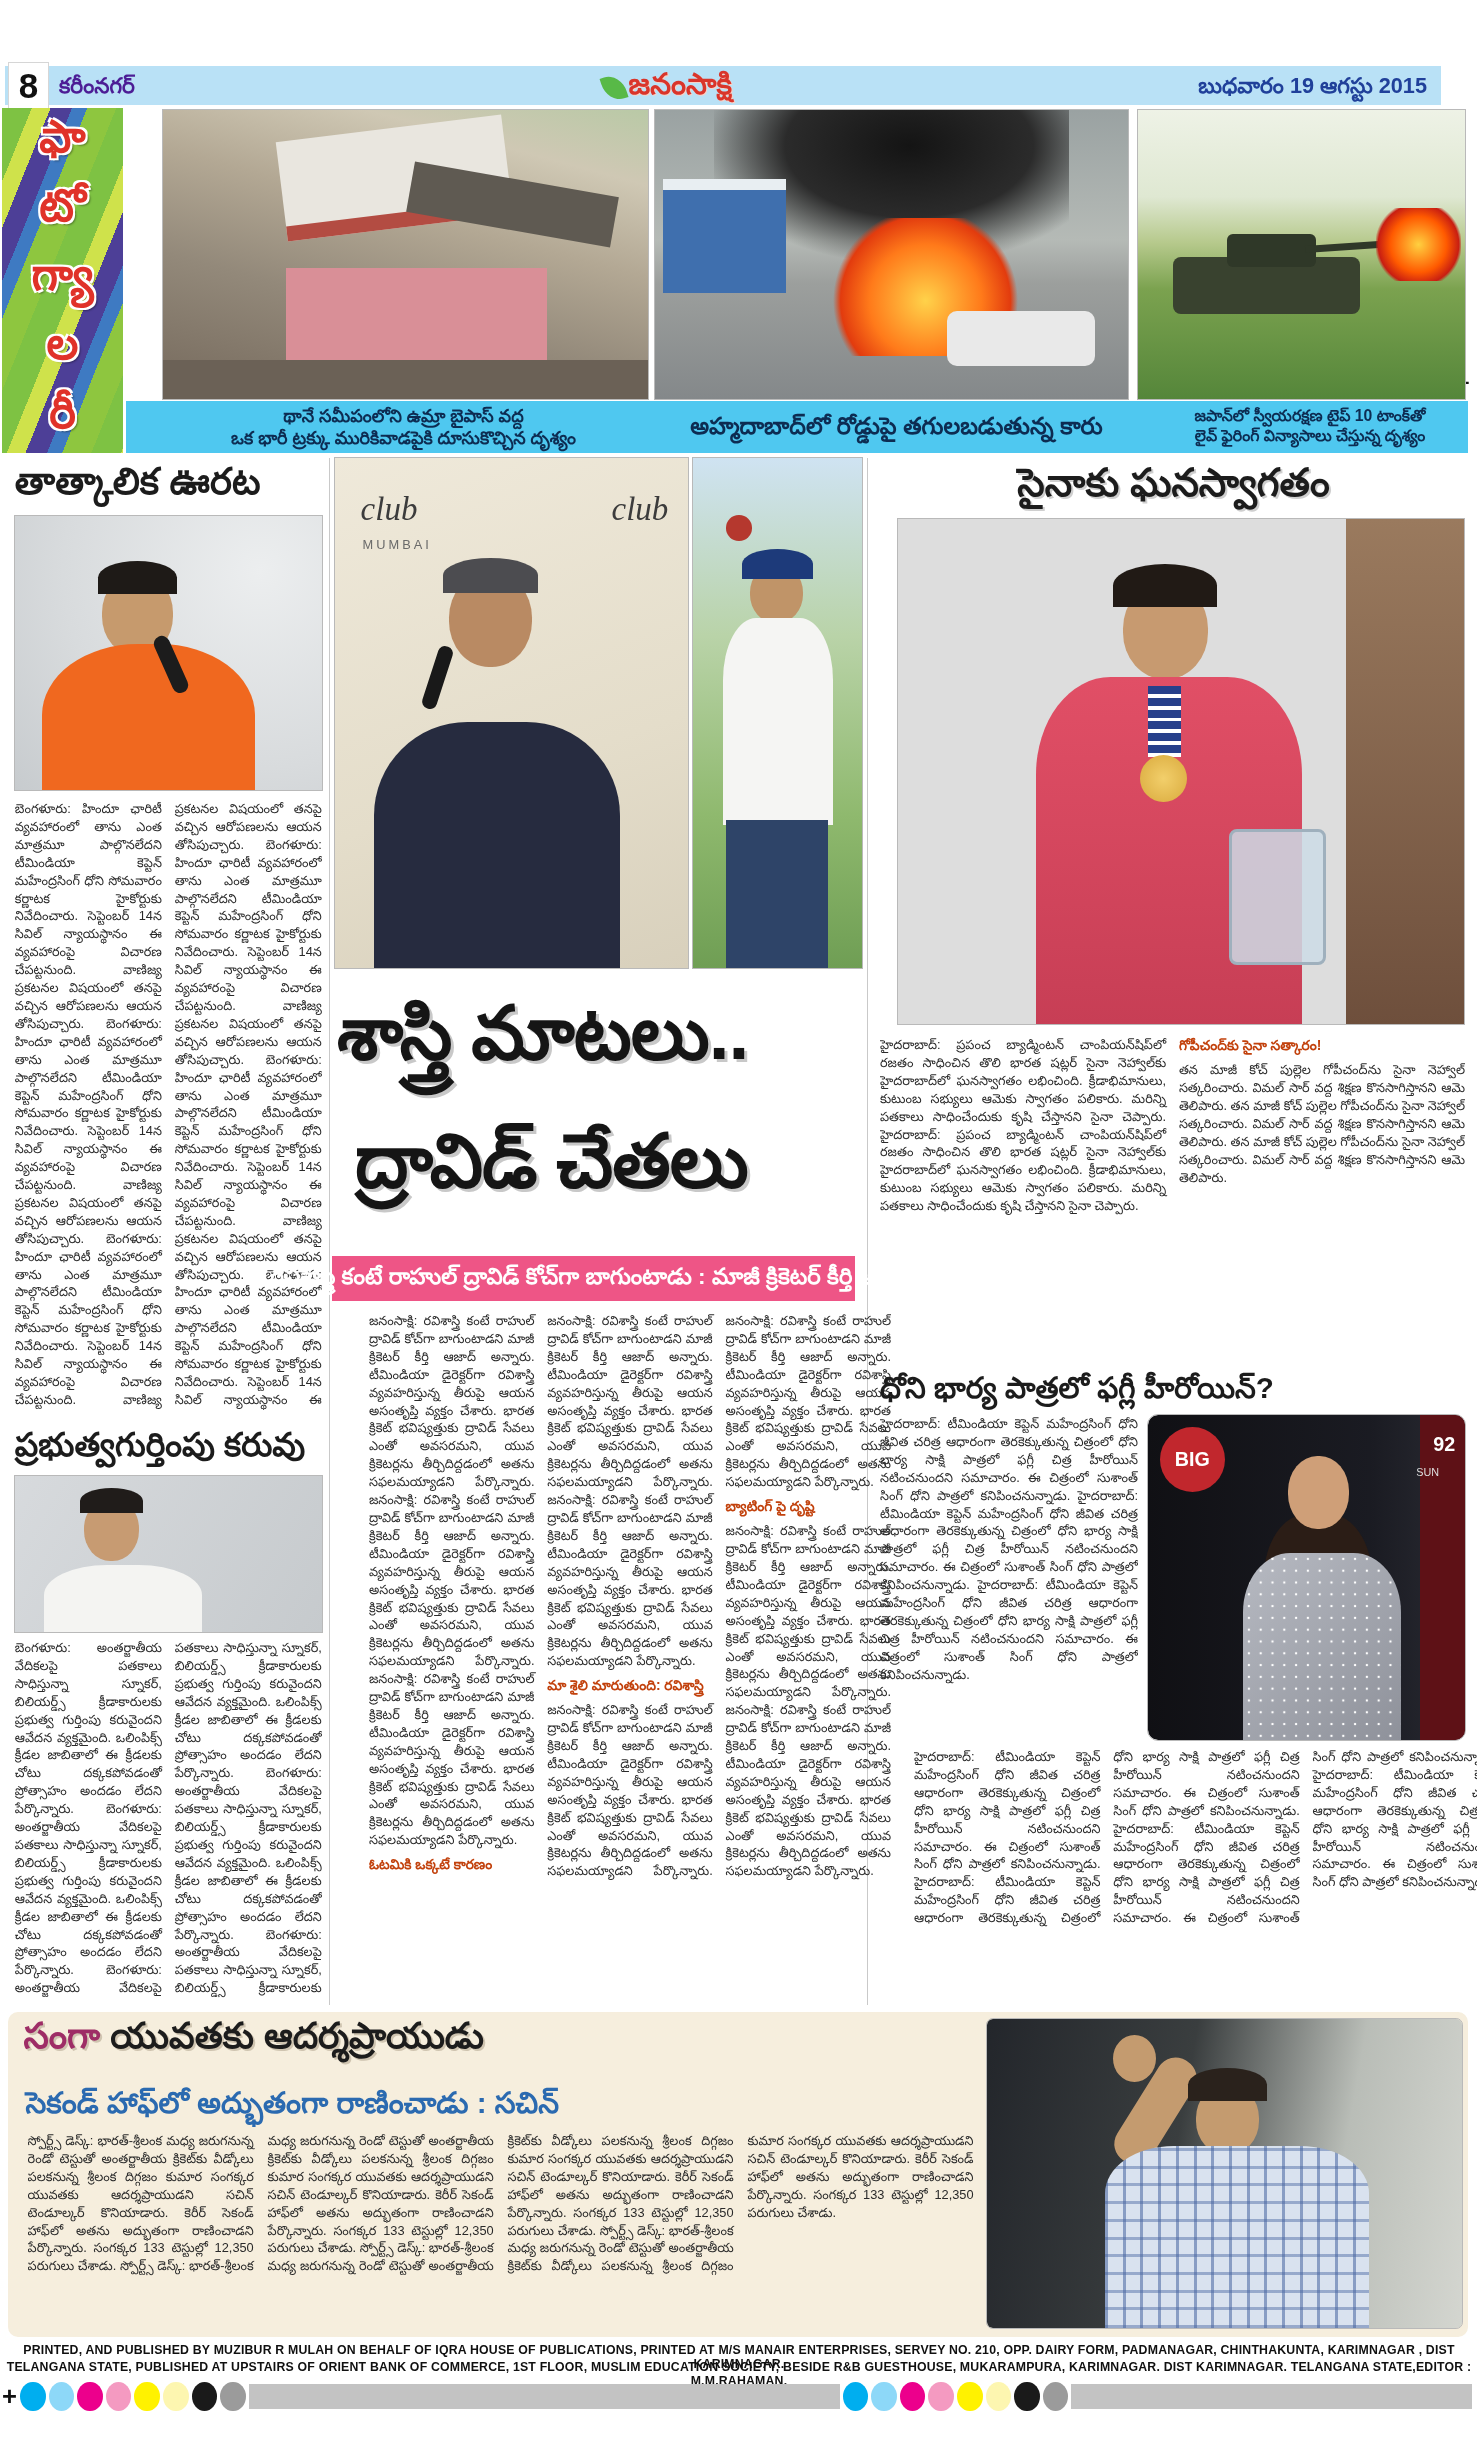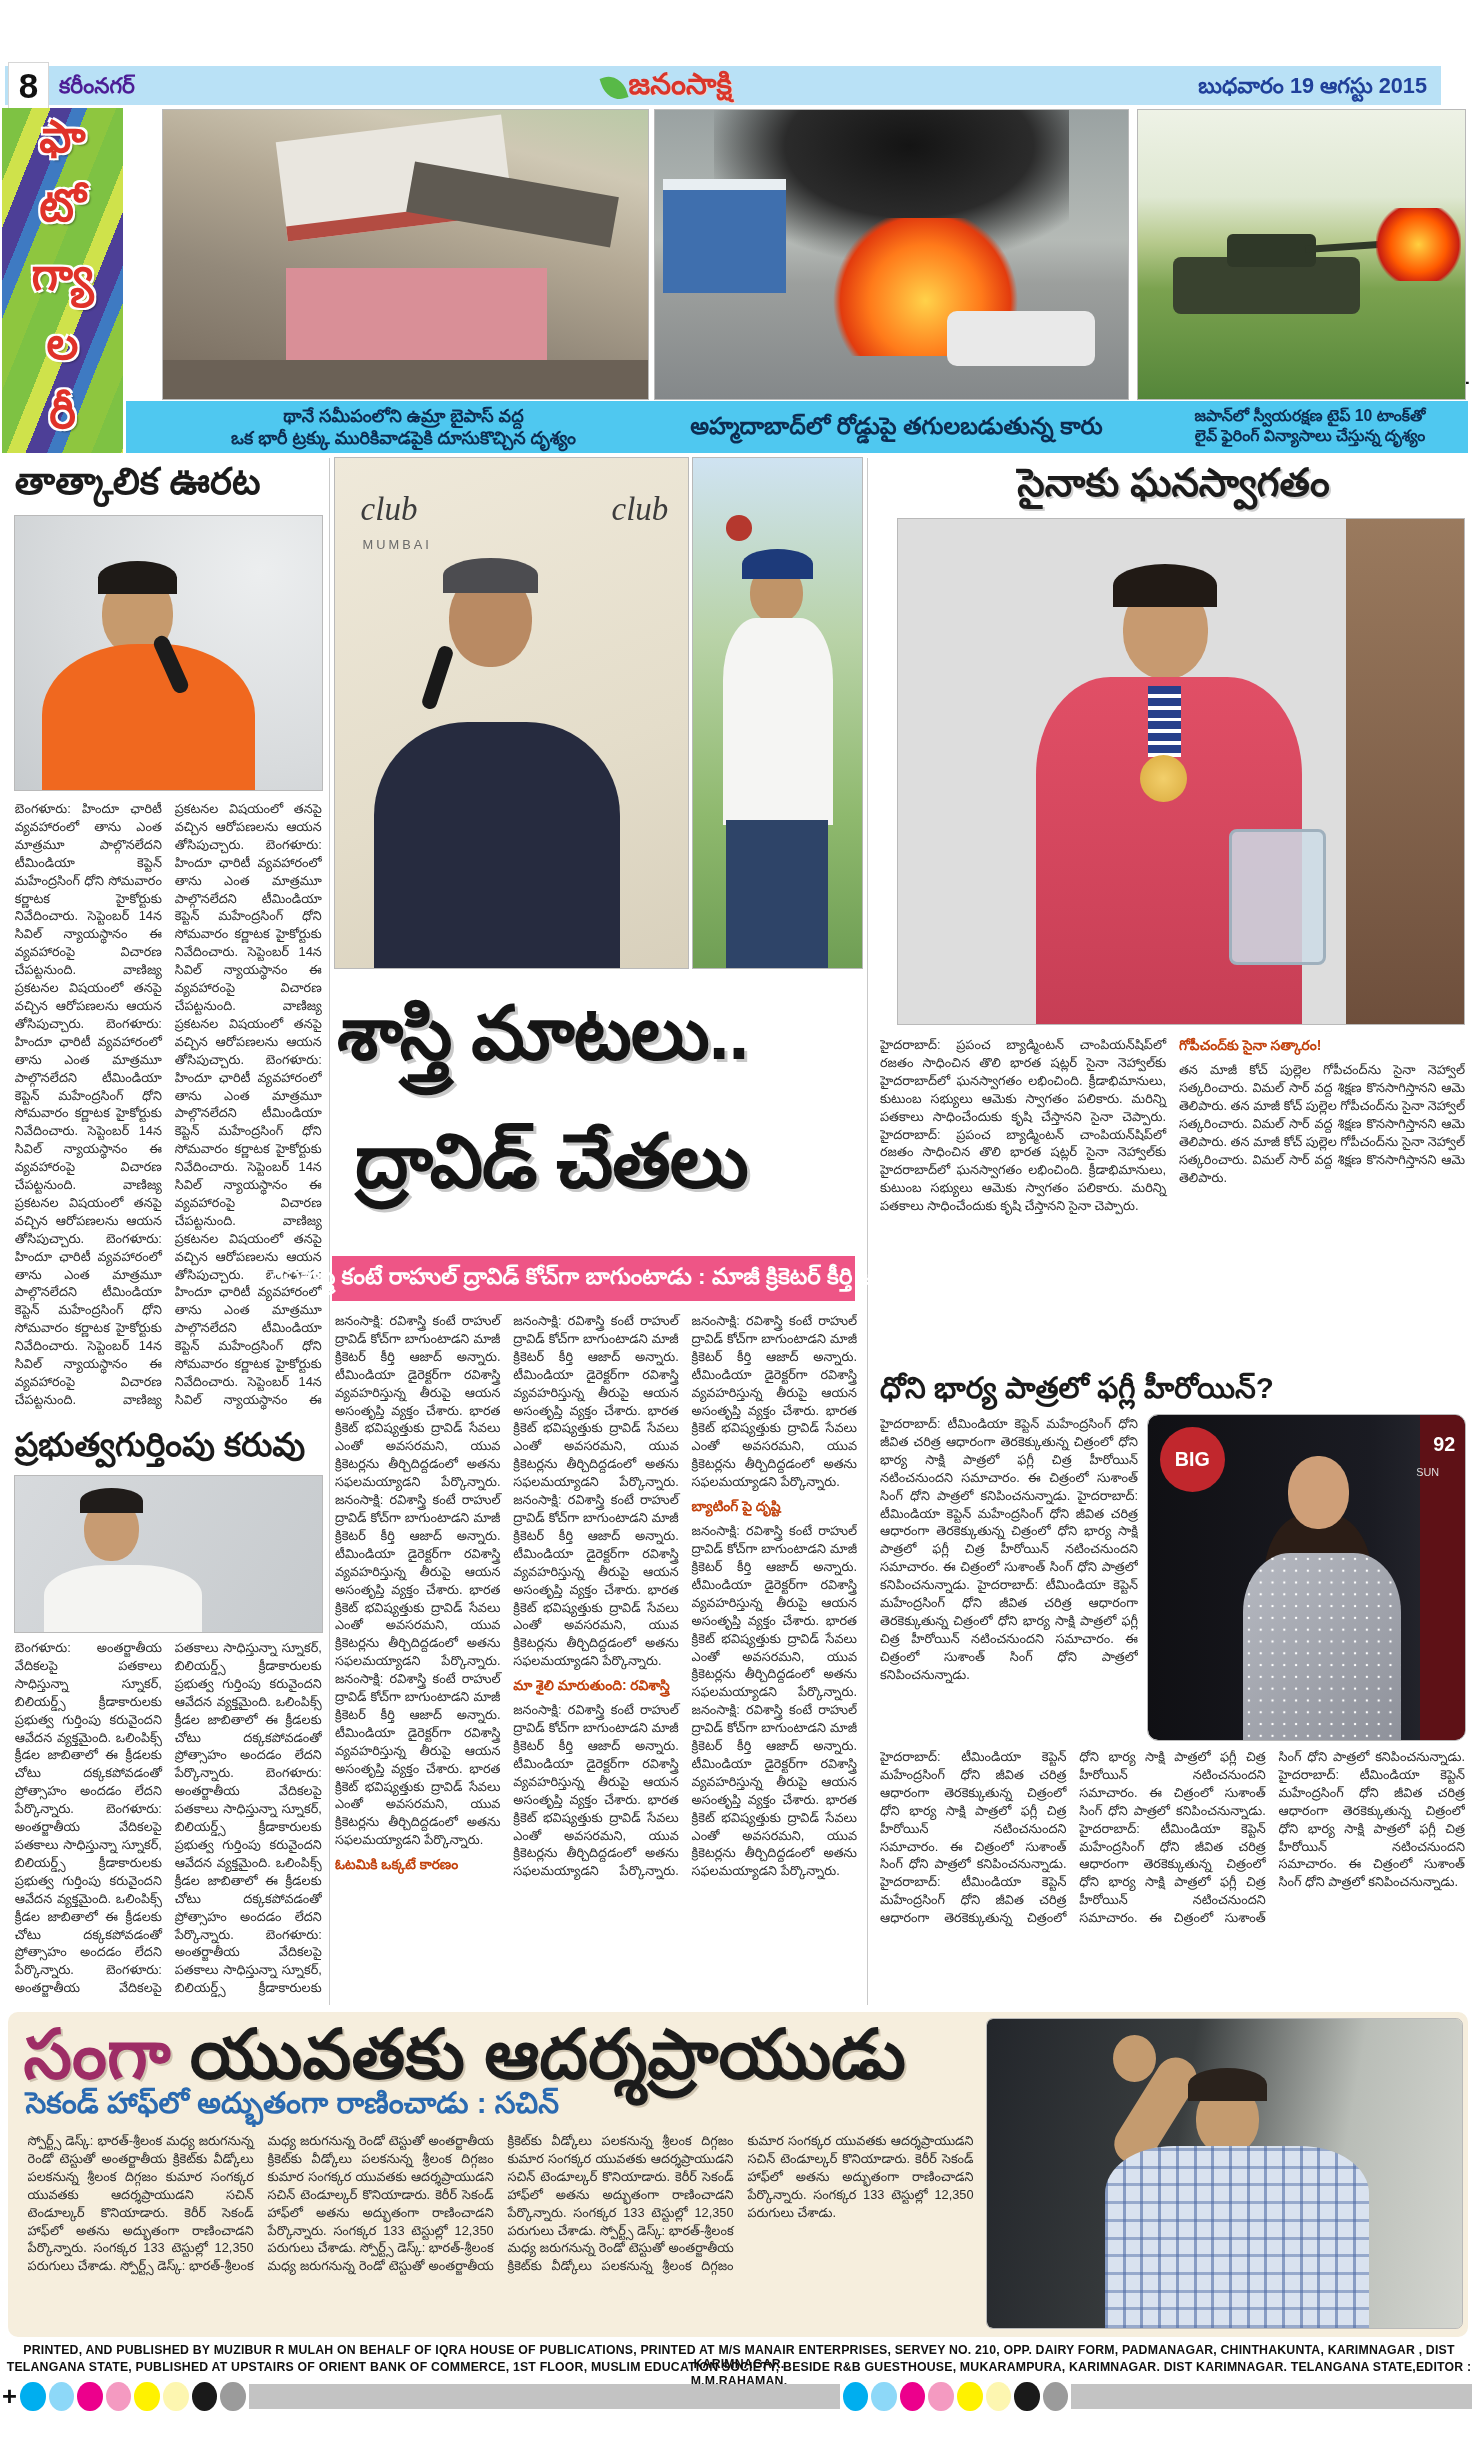--- a/index.html
+++ b/index.html
@@ -30,21 +30,21 @@
   
   .vline{width:1px;background:#c9c9c9;}
   
   .h1{font-weight:bold;color:#1c1c1c;}
   .bigline{font-size:75px;font-weight:bold;color:#151515;white-space:nowrap;
            text-shadow:3px 3px 0 #c8c8c8;letter-spacing:-1px;}
   .pinkbar{background:#ee5586;color:#ffffff;font-weight:bold;font-size:22.7px;
            display:flex;align-items:center;justify-content:center;white-space:nowrap;}
   .body{font-size:12.8px;line-height:1.4;color:#2a2a2a;text-align:justify;overflow:hidden;}
   .cols2{column-count:2;column-gap:12.8px;}
-  .cols3{column-count:3;column-gap:12.8px;}
+  .cols3{column-count:3;column-gap:12.8px;margin-left:34px;}
   .cols4{column-count:4;column-gap:13.8px;}
   .crosshead{font-weight:bold;color:#c2410c;font-size:13.8px;margin:5.9px 0;}
   
   .creambox{left:7.9px;top:2012px;width:1460px;height:325px;background:#f6eedd;border-radius:9.9px;}
   .accent{color:#9e2d66;}
   .bluesub{color:#2b6ab0;font-weight:bold;font-size:29.6px;}
   
   .foot{width:1478px;text-align:center;font-size:12.3px;font-weight:bold;color:#101010;letter-spacing:0.2px;}
   .regstrip{left:2px;top:2380px;width:1470px;height:33px;display:flex;align-items:center;gap:3px;}
   .dot{width:25.6px;height:29.6px;border-radius:50%;}
@@ -192,21 +192,21 @@
          background:radial-gradient(circle,#ffffff 1px,transparent 1.6px),linear-gradient(135deg,#b7bac2,#8d9099);background-size:11.8px 11.8px,100% 100%;"></div>
   </div>
   <div class="abs body" style="left:880px;top:1415px;width:258px;height:323px;">
     <span>హైదరాబాద్: టీమిండియా కెప్టెన్ మహేంద్రసింగ్ ధోని జీవిత చరిత్ర ఆధారంగా తెరకెక్కుతున్న చిత్రంలో ధోని భార్య సాక్షి పాత్రలో ఫగ్లీ చిత్ర హీరోయిన్ నటించనుందని సమాచారం. ఈ చిత్రంలో సుశాంత్ సింగ్ ధోని పాత్రలో కనిపించనున్నాడు. హైదరాబాద్: టీమిండియా కెప్టెన్ మహేంద్రసింగ్ ధోని జీవిత చరిత్ర ఆధారంగా తెరకెక్కుతున్న చిత్రంలో ధోని భార్య సాక్షి పాత్రలో ఫగ్లీ చిత్ర హీరోయిన్ నటించనుందని సమాచారం. ఈ చిత్రంలో సుశాంత్ సింగ్ ధోని పాత్రలో కనిపించనున్నాడు. హైదరాబాద్: టీమిండియా కెప్టెన్ మహేంద్రసింగ్ ధోని జీవిత చరిత్ర ఆధారంగా తెరకెక్కుతున్న చిత్రంలో ధోని భార్య సాక్షి పాత్రలో ఫగ్లీ చిత్ర హీరోయిన్ నటించనుందని సమాచారం. ఈ చిత్రంలో సుశాంత్ సింగ్ ధోని పాత్రలో కనిపించనున్నాడు.</span>
   </div>
   <div class="abs body cols3" style="left:880px;top:1748px;width:585px;height:258px;">
     <span>హైదరాబాద్: టీమిండియా కెప్టెన్ మహేంద్రసింగ్ ధోని జీవిత చరిత్ర ఆధారంగా తెరకెక్కుతున్న చిత్రంలో ధోని భార్య సాక్షి పాత్రలో ఫగ్లీ చిత్ర హీరోయిన్ నటించనుందని సమాచారం. ఈ చిత్రంలో సుశాంత్ సింగ్ ధోని పాత్రలో కనిపించనున్నాడు. హైదరాబాద్: టీమిండియా కెప్టెన్ మహేంద్రసింగ్ ధోని జీవిత చరిత్ర ఆధారంగా తెరకెక్కుతున్న చిత్రంలో ధోని భార్య సాక్షి పాత్రలో ఫగ్లీ చిత్ర హీరోయిన్ నటించనుందని సమాచారం. ఈ చిత్రంలో సుశాంత్ సింగ్ ధోని పాత్రలో కనిపించనున్నాడు. హైదరాబాద్: టీమిండియా కెప్టెన్ మహేంద్రసింగ్ ధోని జీవిత చరిత్ర ఆధారంగా తెరకెక్కుతున్న చిత్రంలో ధోని భార్య సాక్షి పాత్రలో ఫగ్లీ చిత్ర హీరోయిన్ నటించనుందని సమాచారం. ఈ చిత్రంలో సుశాంత్ సింగ్ ధోని పాత్రలో కనిపించనున్నాడు. హైదరాబాద్: టీమిండియా కెప్టెన్ మహేంద్రసింగ్ ధోని జీవిత చరిత్ర ఆధారంగా తెరకెక్కుతున్న చిత్రంలో ధోని భార్య సాక్షి పాత్రలో ఫగ్లీ చిత్ర హీరోయిన్ నటించనుందని సమాచారం. ఈ చిత్రంలో సుశాంత్ సింగ్ ధోని పాత్రలో కనిపించనున్నాడు.</span>
   </div>
 
   <div class="abs creambox"></div>
-  <div class="abs h1" style="left:23.6px;top:2015px;font-size:69px;text-shadow:2px 2px 0 #cfc4b0;white-space:nowrap;">
+  <div class="abs h1" style="left:23.6px;top:2015px;font-size:36px;text-shadow:2px 2px 0 #cfc4b0;white-space:nowrap;">
     <span class="accent">సంగా</span>
     <span>యువతకు ఆదర్శప్రాయుడు</span>
   </div>
   <div class="abs bluesub" style="left:25.6px;top:2086px;">సెకండ్ హాఫ్‌లో అద్భుతంగా రాణించాడు : సచిన్</div>
   <div class="abs body cols4" style="left:27.6px;top:2132px;width:946px;height:193px;">
     <span>స్పోర్ట్స్ డెస్క్: భారత్-శ్రీలంక మధ్య జరుగనున్న రెండో టెస్టుతో అంతర్జాతీయ క్రికెట్‌కు వీడ్కోలు పలకనున్న శ్రీలంక దిగ్గజం కుమార సంగక్కర యువతకు ఆదర్శప్రాయుడని సచిన్ టెండూల్కర్ కొనియాడారు. కెరీర్ సెకండ్ హాఫ్‌లో అతను అద్భుతంగా రాణించాడని పేర్కొన్నారు. సంగక్కర 133 టెస్టుల్లో 12,350 పరుగులు చేశాడు. స్పోర్ట్స్ డెస్క్: భారత్-శ్రీలంక మధ్య జరుగనున్న రెండో టెస్టుతో అంతర్జాతీయ క్రికెట్‌కు వీడ్కోలు పలకనున్న శ్రీలంక దిగ్గజం కుమార సంగక్కర యువతకు ఆదర్శప్రాయుడని సచిన్ టెండూల్కర్ కొనియాడారు. కెరీర్ సెకండ్ హాఫ్‌లో అతను అద్భుతంగా రాణించాడని పేర్కొన్నారు. సంగక్కర 133 టెస్టుల్లో 12,350 పరుగులు చేశాడు. స్పోర్ట్స్ డెస్క్: భారత్-శ్రీలంక మధ్య జరుగనున్న రెండో టెస్టుతో అంతర్జాతీయ క్రికెట్‌కు వీడ్కోలు పలకనున్న శ్రీలంక దిగ్గజం కుమార సంగక్కర యువతకు ఆదర్శప్రాయుడని సచిన్ టెండూల్కర్ కొనియాడారు. కెరీర్ సెకండ్ హాఫ్‌లో అతను అద్భుతంగా రాణించాడని పేర్కొన్నారు. సంగక్కర 133 టెస్టుల్లో 12,350 పరుగులు చేశాడు. స్పోర్ట్స్ డెస్క్: భారత్-శ్రీలంక మధ్య జరుగనున్న రెండో టెస్టుతో అంతర్జాతీయ క్రికెట్‌కు వీడ్కోలు పలకనున్న శ్రీలంక దిగ్గజం కుమార సంగక్కర యువతకు ఆదర్శప్రాయుడని సచిన్ టెండూల్కర్ కొనియాడారు. కెరీర్ సెకండ్ హాఫ్‌లో అతను అద్భుతంగా రాణించాడని పేర్కొన్నారు. సంగక్కర 133 టెస్టుల్లో 12,350 పరుగులు చేశాడు.</span>
   </div>
   <div class="ph" style="left:987px;top:2019px;width:475px;height:309px;border-radius:5.9px;
        background:linear-gradient(100deg,#23262b 0%,#3a3e3f 40%,#b9bdb7 72%,#d4d6d0 100%);">
     <div style="left:148px;top:33px;width:41px;height:118px;background:#c49b6f;transform:rotate(32deg);border-radius:19.7px;"></div>

